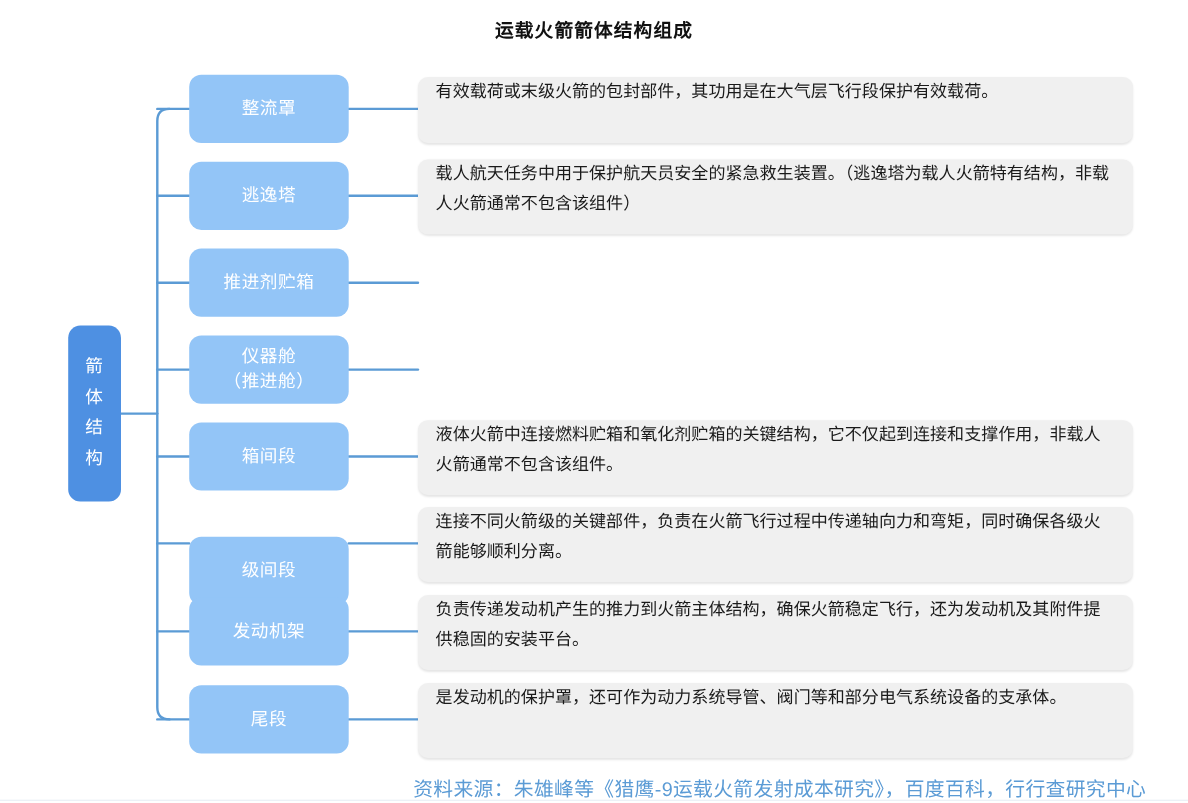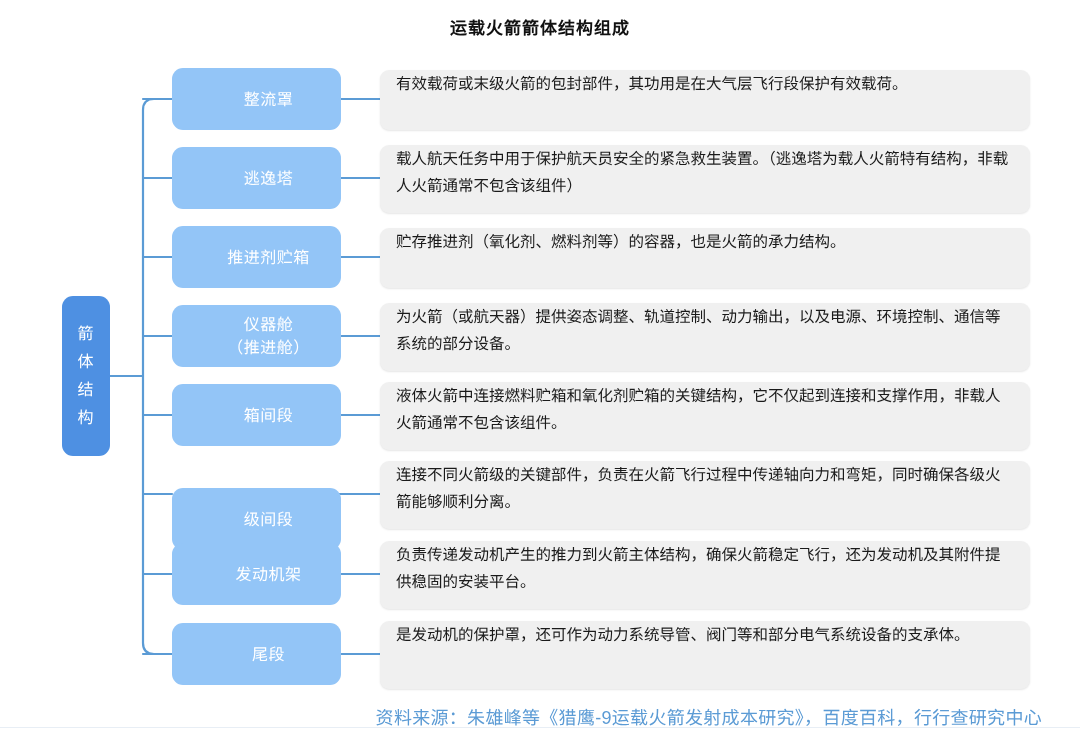--- a/index.html
+++ b/index.html
@@ -81,21 +81,20 @@
     border-radius: 11px;
     color: #ffffff;
     font-size: 16px;
     line-height: 23px;
     display: flex;
     align-items: center;
     justify-content: center;
     text-align: center;
     letter-spacing: 0.5px;
     white-space: pre-line;
-    padding-left: 24px;
   }
 
   
   .desc-box {
     position: absolute;
     left: 380px;
     width: 650px;
     background: #f0f0f0;
     border-radius: 9px;
     box-sizing: border-box;
@@ -179,26 +178,20 @@
   <div class="node-box" style="top:488px">级间段</div>
   <div class="node-box" style="top:543px">发动机架</div>
   <div class="node-box" style="top:623px">尾段</div>
 
   <div class="desc-box" style="top:70px;height:60px">
     <span class="txt">有效载荷或末级火箭的包封部件，其功用是在大气层飞行段保护有效载荷。</span>
   </div>
   <div class="desc-box" style="top:145px;height:68px">
     <span class="txt">载人航天任务中用于保护航天员安全的紧急救生装置。（逃逸塔为载人火箭特有结构，非载人火箭通常不包含该组件）</span>
   </div>
-  <div class="desc-box" style="top:228px;height:60px">
-    <span class="txt">贮存推进剂（氧化剂、燃料剂等）的容器，也是火箭的承力结构。</span>
-  </div>
-  <div class="desc-box" style="top:303px;height:68px">
-    <span class="txt">为火箭（或航天器）提供姿态调整、轨道控制、动力输出，以及电源、环境控制、通信等系统的部分设备。</span>
-  </div>
   <div class="desc-box" style="top:382px;height:68px">
     <span class="txt">液体火箭中连接燃料贮箱和氧化剂贮箱的关键结构，它不仅起到连接和支撑作用，非载人火箭通常不包含该组件。</span>
   </div>
   <div class="desc-box" style="top:461px;height:68px">
     <span class="txt">连接不同火箭级的关键部件，负责在火箭飞行过程中传递轴向力和弯矩，同时确保各级火箭能够顺利分离。</span>
   </div>
   <div class="desc-box" style="top:621px;height:68px">
     <span class="txt">是发动机的保护罩，还可作为动力系统导管、阀门等和部分电气系统设备的支承体。</span>
   </div>
   <div class="desc-box" style="top:541px;height:68px">

